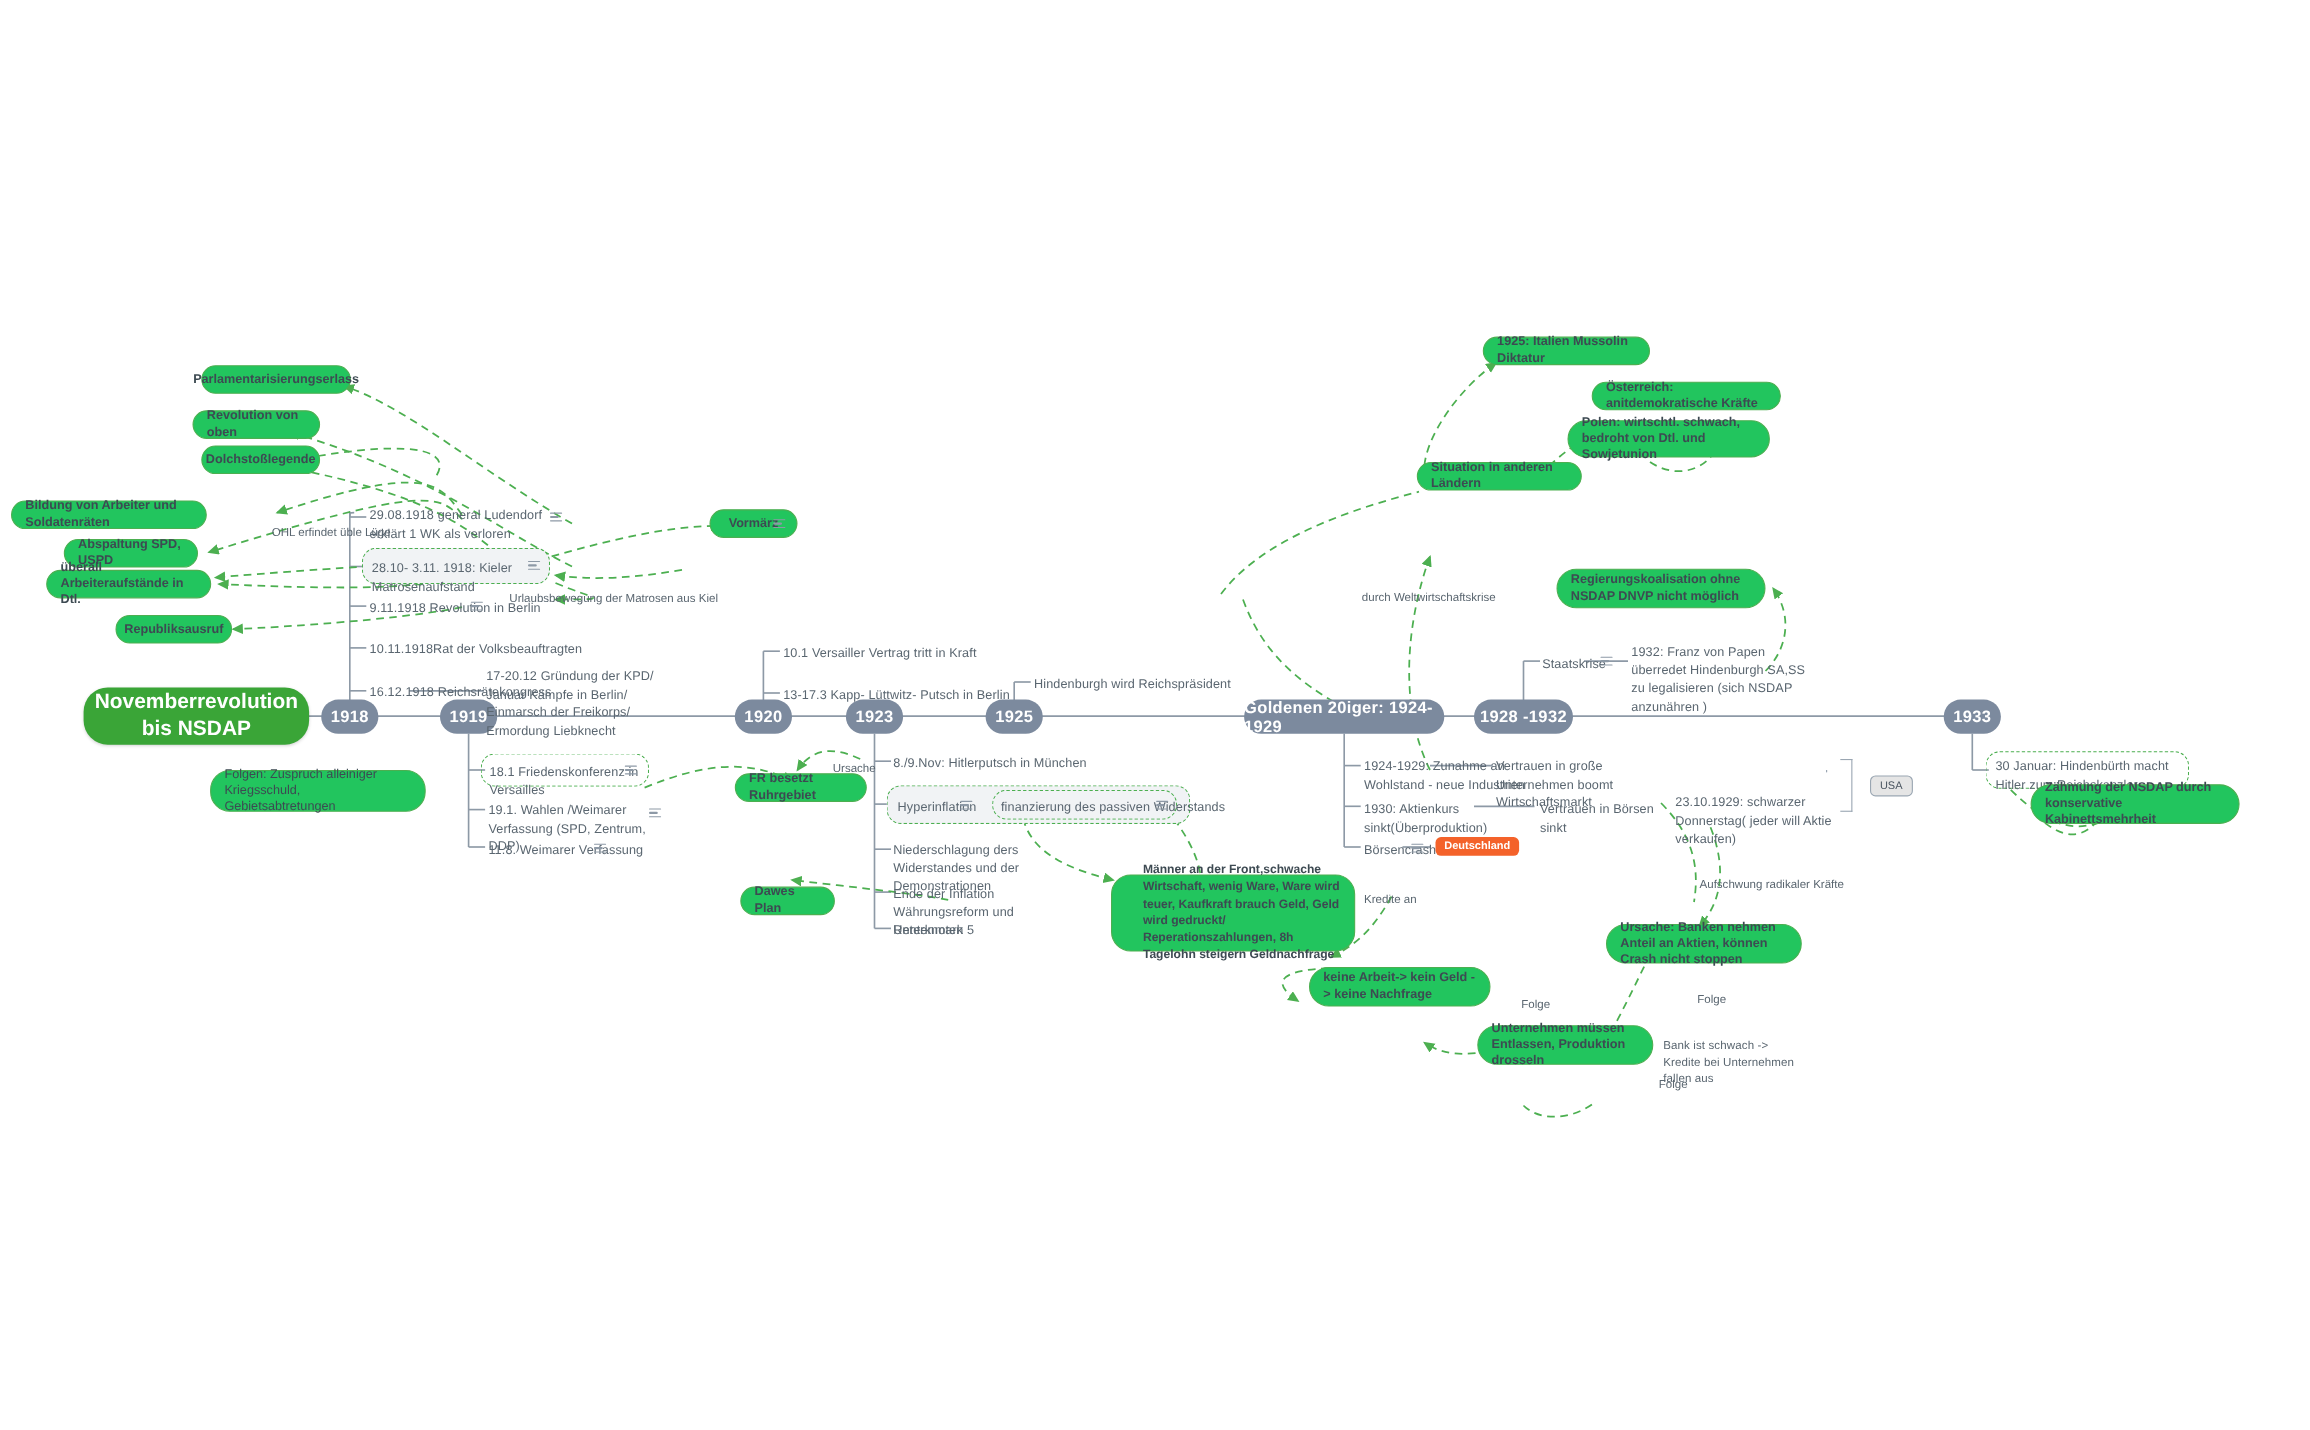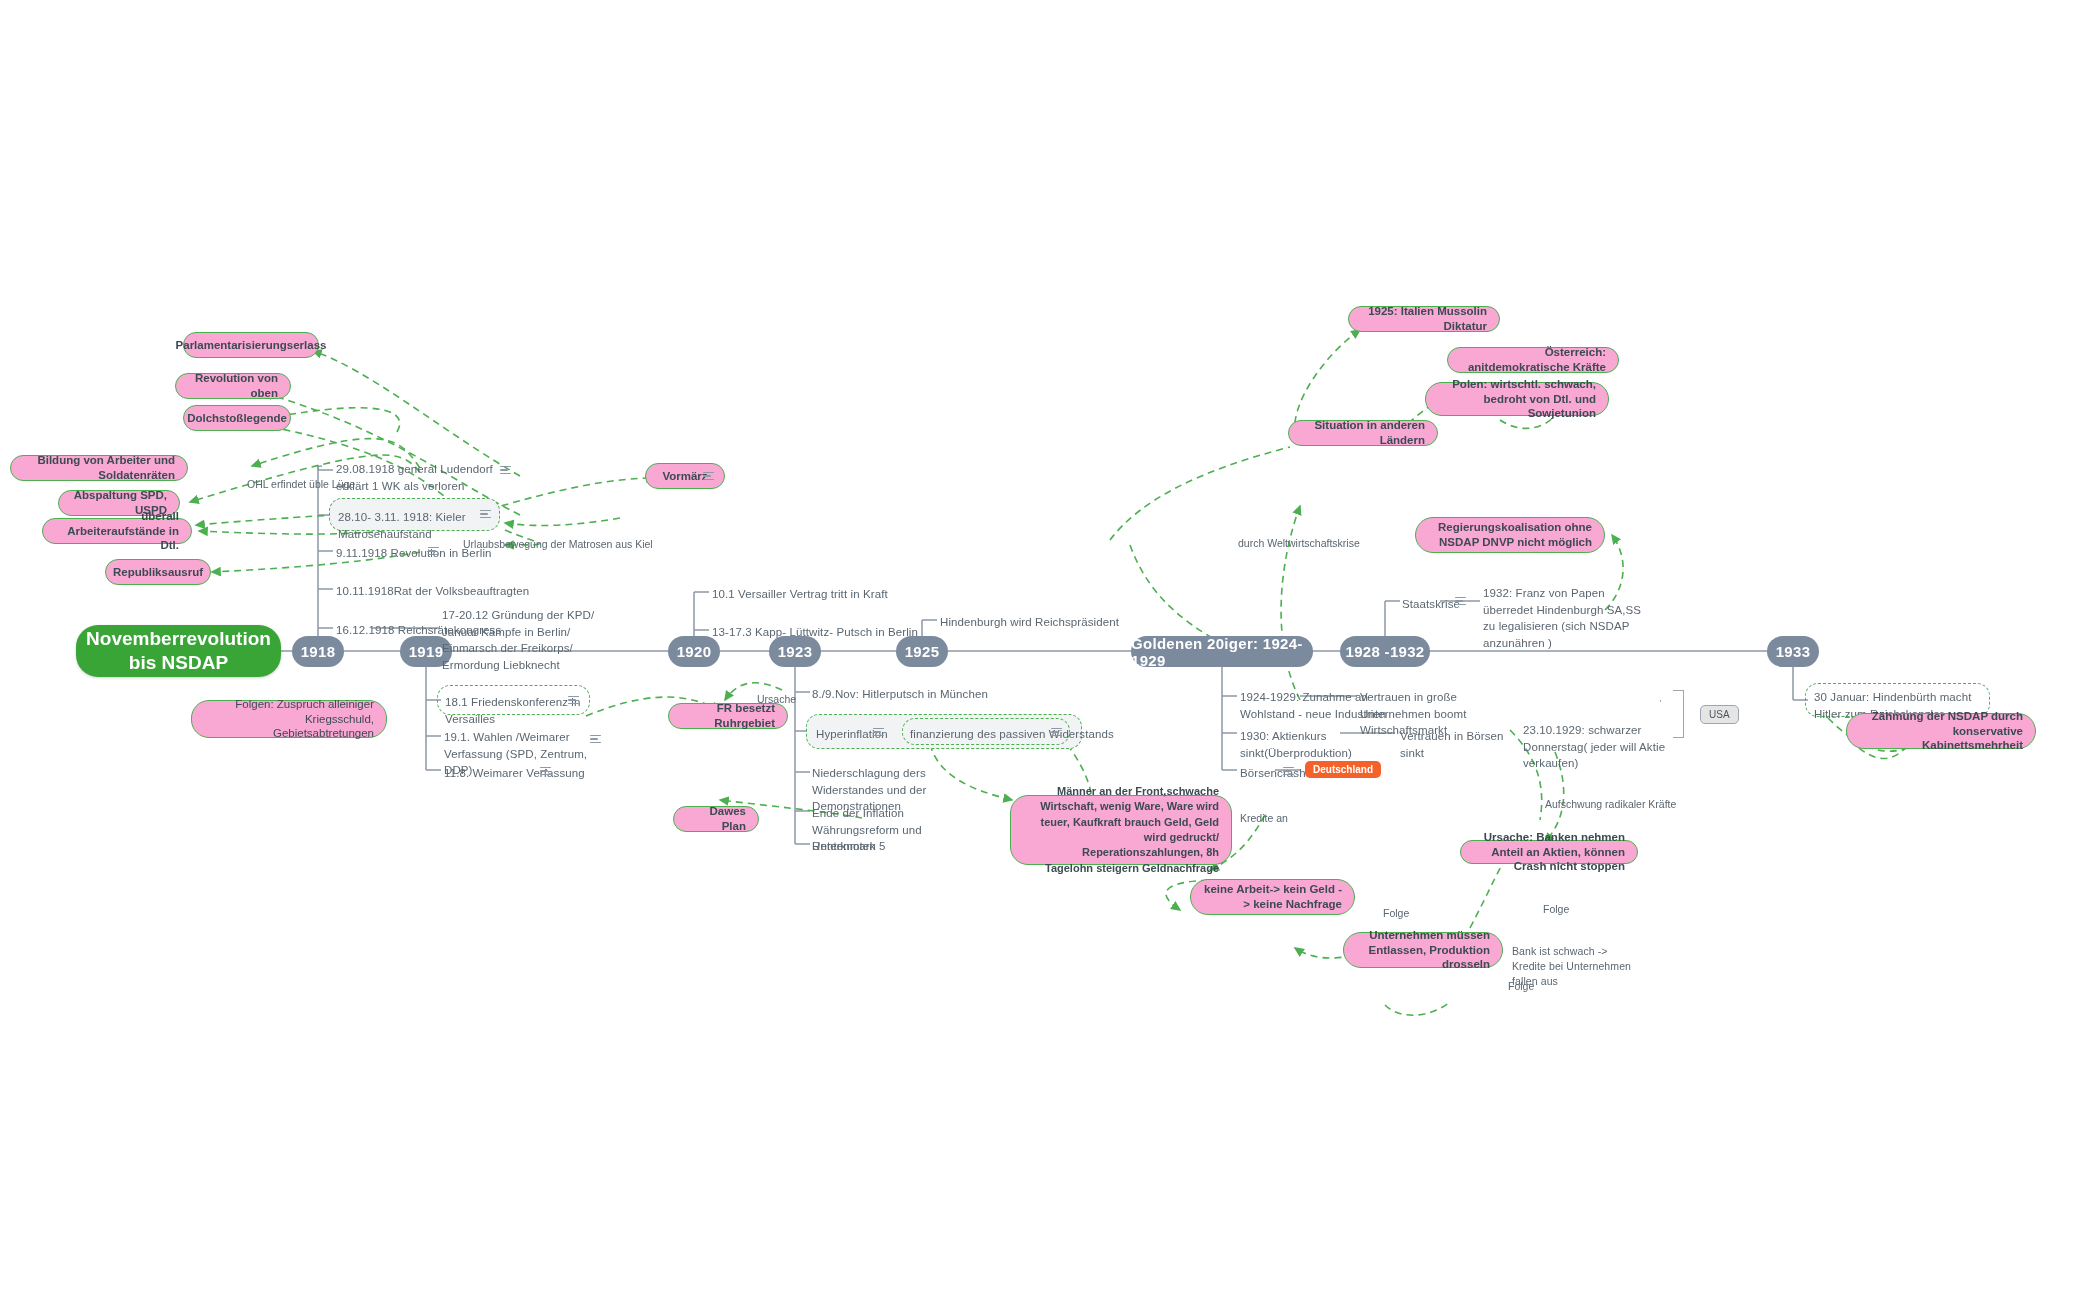--- a/index.html
+++ b/index.html
@@ -15,22 +15,22 @@
     display:flex;align-items:center;justify-content:center;
     box-shadow:0 1px 3px rgba(0,0,0,.18);}
 
   
   .tl-pill{position:absolute;background:#7c8a9e;color:#fff;border-radius:16px;
     font-weight:bold;font-size:15px;display:flex;align-items:center;
     justify-content:center;height:31px;letter-spacing:.3px;}
 
   
   .bubble{position:absolute;border:1.6px solid #4caf50;border-radius:18px;
-    background:#f9a8d4;color:#3d4a52;font-size:13px;line-height:1.3;
-    display:flex;align-items:center;justify-content:center;text-align:right;
+    background:#22c55e;color:#3d4a52;font-size:13px;line-height:1.3;
+    display:flex;align-items:center;justify-content:center;text-align:left;
     padding:5px 12px;box-sizing:border-box;font-weight:600;}
   .bubble.thin{font-weight:500;}
 
   
   .leaf{position:absolute;font-size:11.5px;color:#5a6670;line-height:1.45;
     letter-spacing:.1px;}
   .leaf.sm{font-size:10.5px;}
 
   
   .dashbox{position:absolute;border:1.6px dashed #4caf50;border-radius:13px;
@@ -293,21 +293,21 @@
 
   <div class="bubble" style="left:1288px;top:420px;width:150px;height:26px;font-size:11.5px;">Situation in anderen Ländern</div>
   <div class="bubble" style="left:1348px;top:306px;width:152px;height:26px;font-size:11.5px;">1925: Italien Mussolin Diktatur</div>
   <div class="bubble" style="left:1447px;top:347px;width:172px;height:26px;font-size:11.5px;">Österreich: anitdemokratische Kräfte</div>
   <div class="bubble" style="left:1425px;top:382px;width:184px;height:34px;font-size:11.5px;">Polen: wirtschtl. schwach, bedroht von Dtl. und Sowjetunion</div>
 
   <div class="linklabel" style="left:1238px;top:537px;">durch Weltwirtschaftskrise</div>
 
   <div class="bubble thin" style="left:1190px;top:879px;width:165px;height:36px;font-size:11.5px;font-weight:600;">keine Arbeit-&gt; kein Geld -&gt; keine Nachfrage</div>
   <div class="bubble thin" style="left:1343px;top:932px;width:160px;height:36px;font-size:11.5px;font-weight:600;">Unternehmen müssen Entlassen, Produktion drosseln</div>
-  <div class="bubble thin" style="left:1460px;top:840px;width:178px;height:24px;font-size:11.5px;font-weight:600;">Ursache: Banken nehmen Anteil an Aktien, können Crash nicht stoppen</div>
+  <div class="bubble thin" style="left:1460px;top:840px;width:178px;height:36px;font-size:11.5px;font-weight:600;">Ursache: Banken nehmen Anteil an Aktien, können Crash nicht stoppen</div>
   <div class="leaf sm" style="left:1512px;top:944px;width:130px;">Bank ist schwach -&gt;  Kredite bei Unternehmen fallen aus</div>
 
   <div class="linklabel" style="left:1240px;top:812px;">Kredite an</div>
   <div class="linklabel" style="left:1383px;top:907px;">Folge</div>
   <div class="linklabel" style="left:1543px;top:903px;">Folge</div>
   <div class="linklabel" style="left:1508px;top:980px;">Folge</div>
   <div class="linklabel" style="left:1545px;top:798px;">Aufschwung radikaler Kräfte</div>
 
   <div class="leaf" style="left:1402px;top:596px;">Staatskrise</div>
   <div class="noteicon" style="left:1455px;top:597px;">

